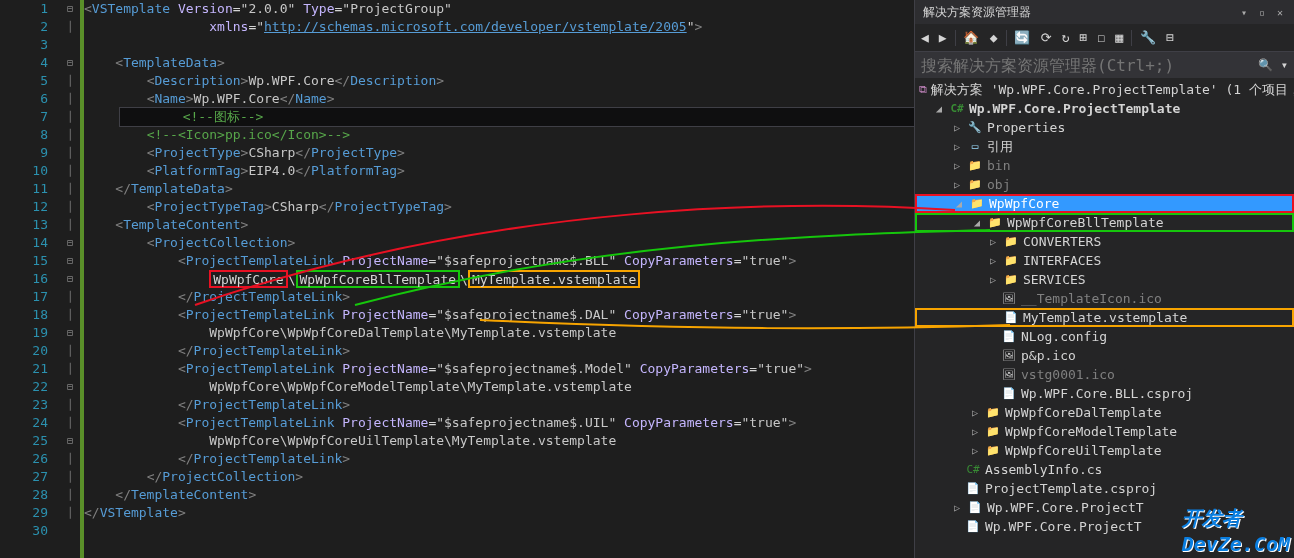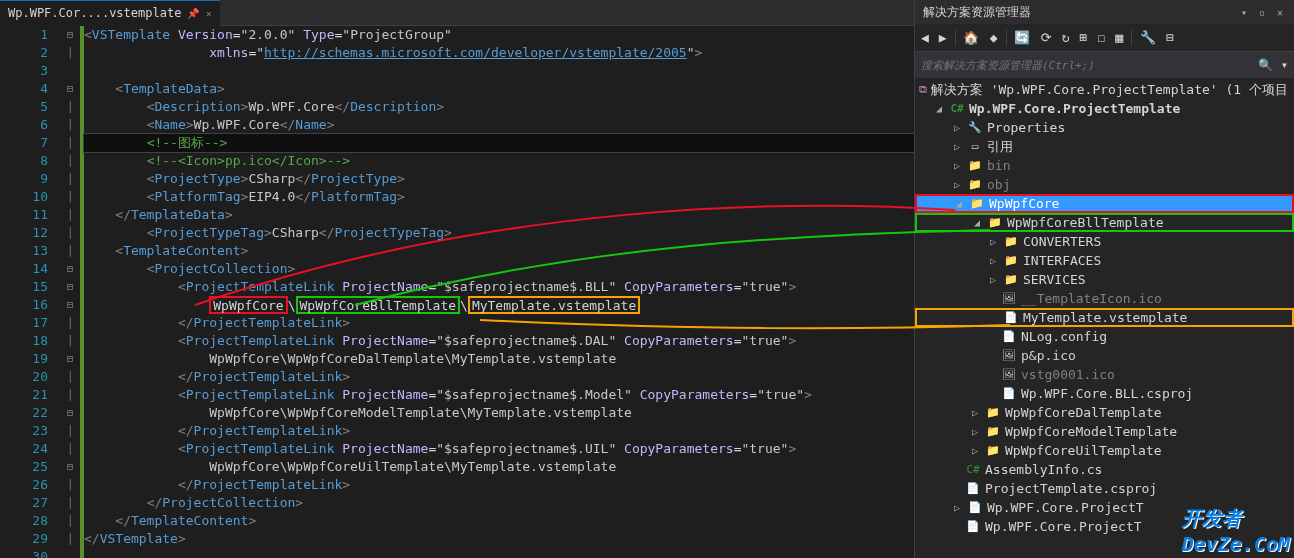--- a/index.html
+++ b/index.html
@@ -9,40 +9,40 @@
 .tab { height:26px; background:#1e1e1e; padding:0 8px; display:flex; align-items:center; gap:6px; font-size:12px; color:#d4d4d4; border-top:1px solid #0e70c0; }
 .tab .pin, .tab .close { font-size:10px; color:#808080; }
 .code-area { flex:1; display:flex; background:#1e1e1e; font-family:Consolas,monospace; font-size:13px; overflow:hidden; }
 .gutter { width:60px; background:#1e1e1e; color:#2b91af; text-align:right; padding-right:12px; user-select:none; }
 .gutter div { height:18px; line-height:18px; }
 .fold { width:20px; color:#808080; }
 .fold div { height:18px; line-height:18px; text-align:center; font-size:10px; }
 .marker { width:4px; background:#5a8f29; }
 .code { flex:1; position:relative; }
 .line { height:18px; line-height:18px; white-space:pre; position:relative; }
-.line.active { background:#0f0f10; outline:1px solid #3f3f46; }
+.line.active { background:#0f0f10; outline:1px solid #3f3f46;margin-left:36px; }
 .tag { color:#569cd6; }
 .attr { color:#c4b5fd; }
 .str { color:#c8c8c8; }
 .txt { color:#c8c8c8; }
 .url { color:#569cd6; text-decoration:underline; }
 .cmt { color:#57a64a; }
 .punct { color:#808080; }
 .hl-red { border:2px solid #e81123; padding:0 2px; display:inline-block; height:18px; line-height:15px; }
 .hl-green { border:2px solid #16c60c; padding:0 2px; display:inline-block; height:18px; line-height:15px; }
 .hl-orange { border:2px solid #f7a400; padding:0 2px; display:inline-block; height:18px; line-height:15px; }
 
 .sidebar { width:380px; background:#252526; display:flex; flex-direction:column; border-left:1px solid #3f3f46; }
 .sb-title { height:24px; background:#2d2d30; color:#d4d4d4; font-size:12px; padding:0 8px; display:flex; align-items:center; justify-content:space-between; }
 .sb-title .ctrls { font-size:10px; letter-spacing:3px; color:#aaa; }
 .sb-toolbar { height:28px; display:flex; align-items:center; padding:0 4px; gap:6px; border-bottom:1px solid #3f3f46; }
 .sb-toolbar span { font-size:13px; color:#d4d4d4; cursor:pointer; padding:2px; }
 .sb-toolbar .sep { width:1px; height:16px; background:#3f3f46; padding:0; }
 .sb-search { height:26px; display:flex; align-items:center; padding:0 6px; background:#333337; }
-.sb-search input { flex:1; background:transparent; border:none; color:#bef264; font-size:11px; outline:none;font-style:italic; }
+.sb-search input { flex:1; background:transparent; border:none; color:#bef264; font-size:16px; outline:none; }
 .sb-search .mag { color:#d4d4d4; font-size:12px; }
 .tree { flex:1; overflow:auto; font-size:13px; padding-top:2px; }
 .node { height:19px; display:flex; align-items:center; padding-left:4px; white-space:nowrap; gap:4px; }
 .node.sel { background:#3399ff; color:#fff; }
 .node.dim { color:#808080; }
 .exp { width:12px; text-align:center; font-size:10px; color:#aaa; display:inline-block; }
 .ic { width:16px; height:16px; display:inline-flex; align-items:center; justify-content:center; font-size:11px; }
 .ic-sln { color:#c586c0; }
 .ic-cs { color:#388a34; }
 .ic-fld { color:#d7ba7d; }
@@ -52,27 +52,20 @@
 .box-red { border:2px solid #e81123; }
 .box-green { border:2px solid #16c60c; }
 .box-orange { border:2px solid #f7a400; }
 .watermark { position:absolute; right:4px; bottom:2px; font-size:20px; font-weight:bold; color:#0a7ee0; font-style:italic; text-shadow:1px 1px 0 #fff; pointer-events:none; }
 svg.connectors { position:absolute; top:0; left:0; pointer-events:none; }
 </style>
 </head>
 <body>
 
 <div class="editor-pane">
-  <div class="tab-bar">
-    <div class="tab">
-      <span>Wp.WPF.Cor....vstemplate</span>
-      <span class="pin">📌</span>
-      <span class="close">✕</span>
-    </div>
-  </div>
   <div class="code-area">
     <div class="gutter">
       <div>1</div>
         <div>2</div>
         <div>3</div>
         <div>4</div>
         <div>5</div>
         <div>6</div>
         <div>7</div>
         <div>8</div>

